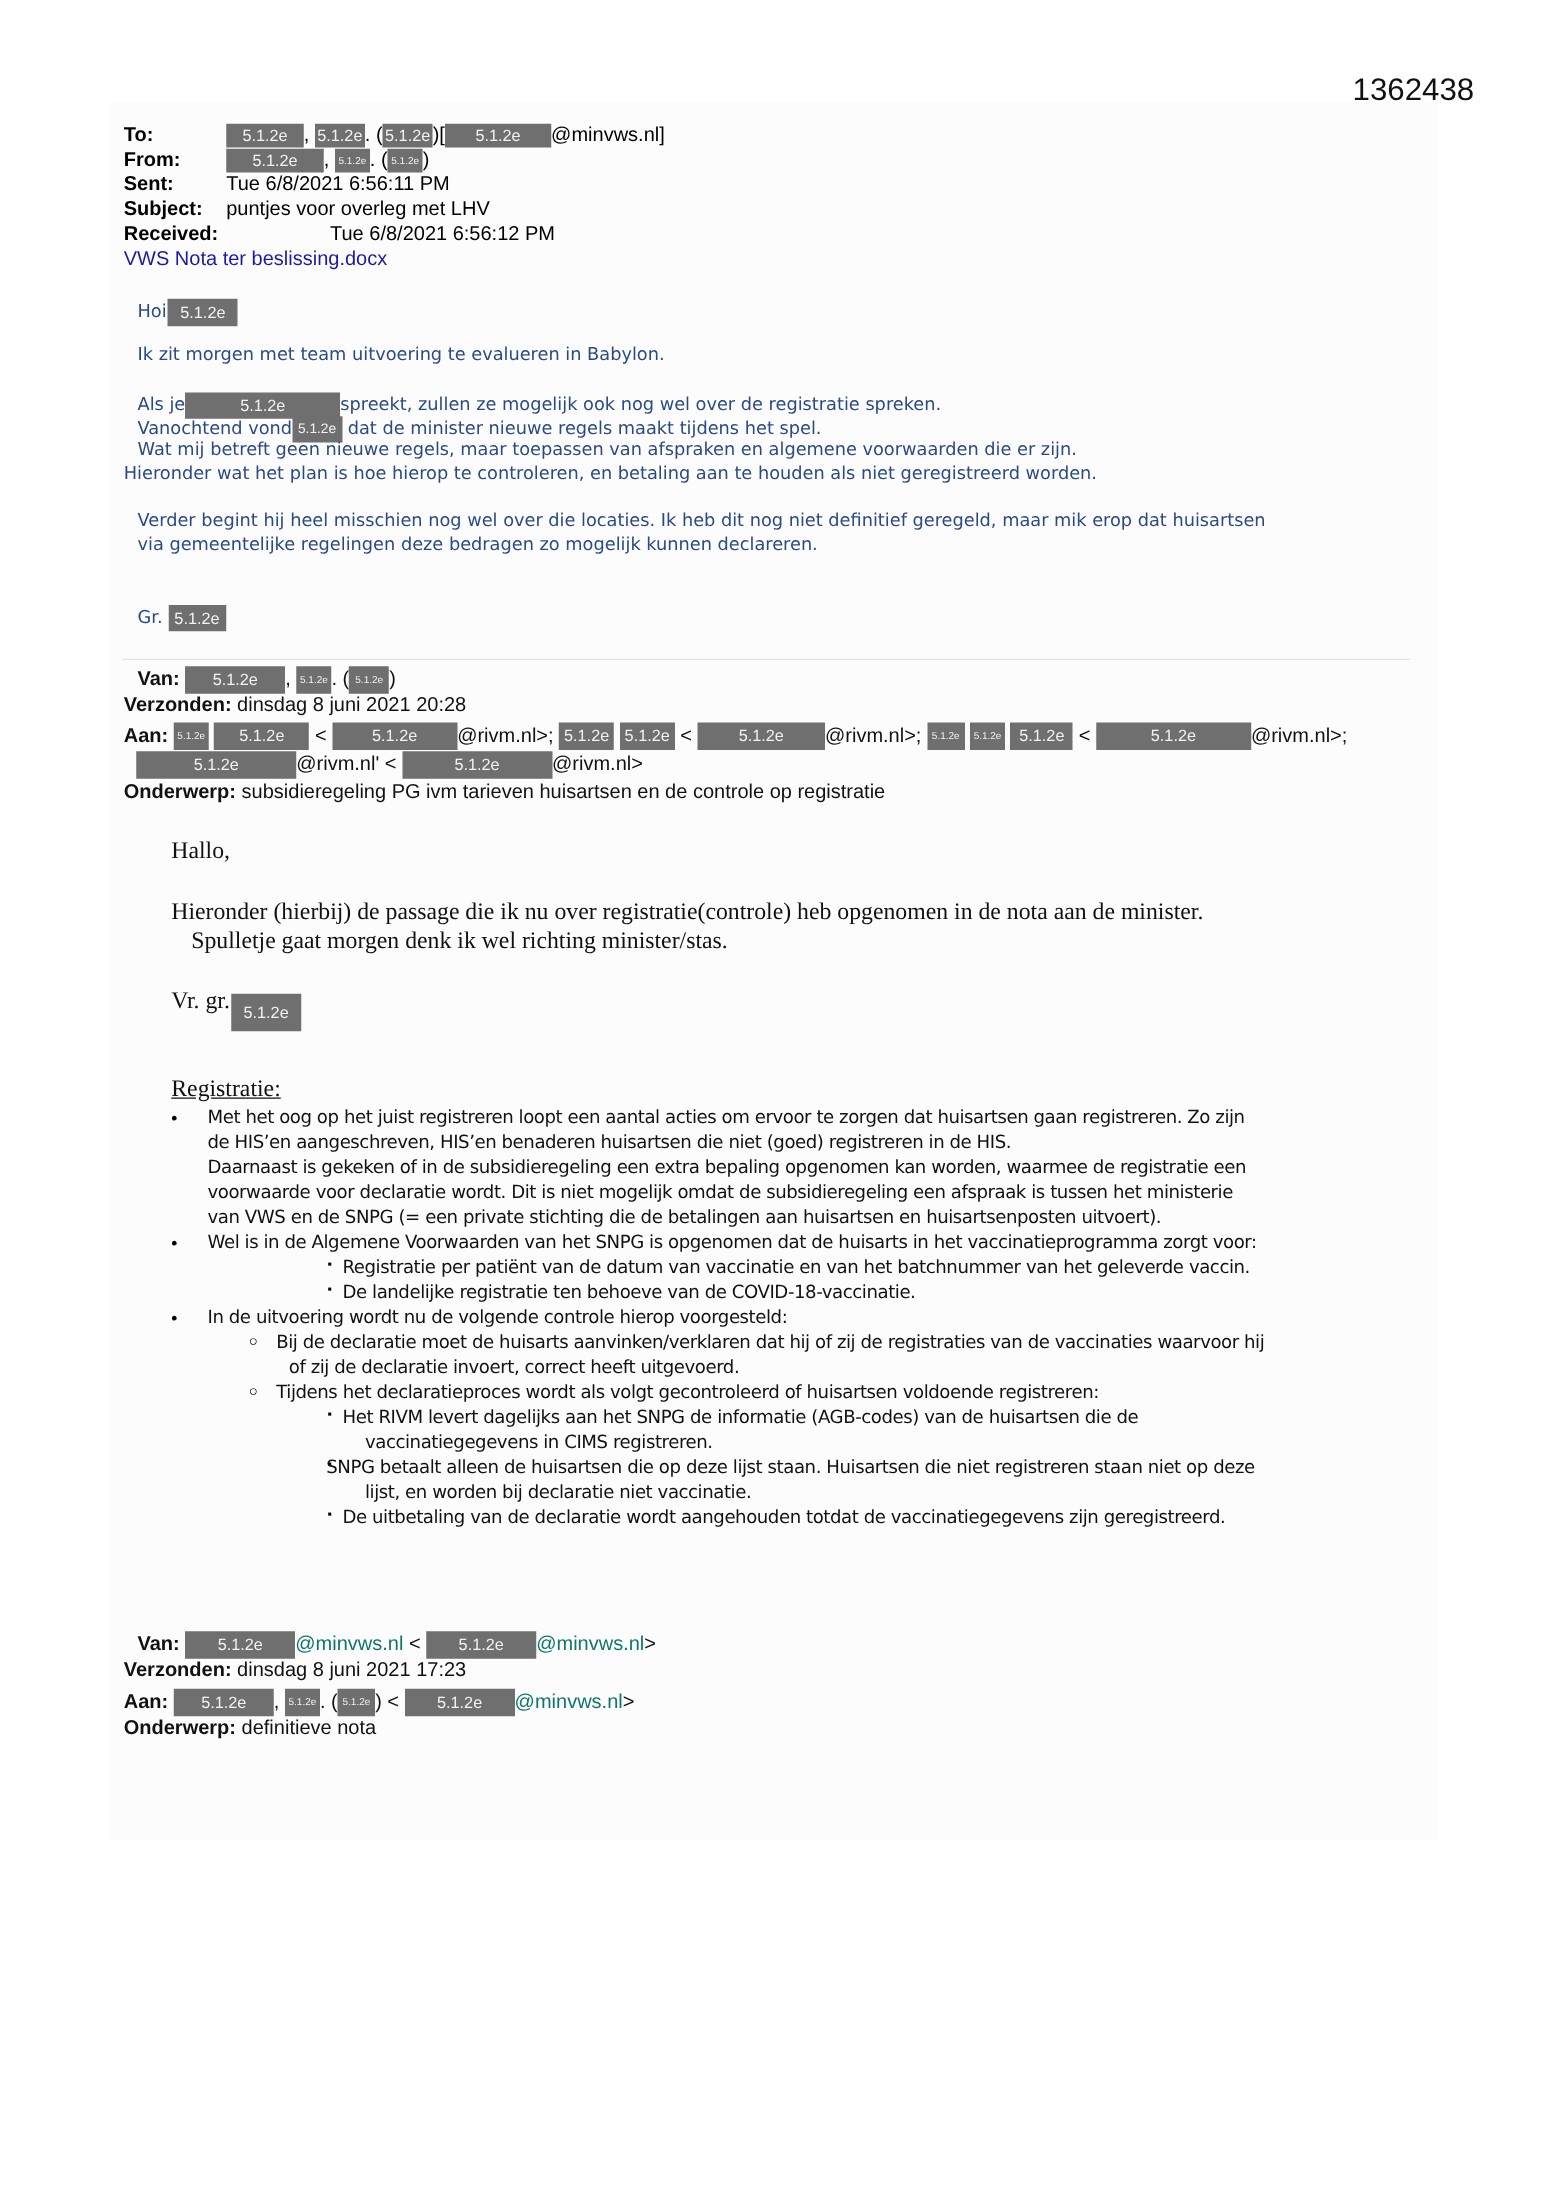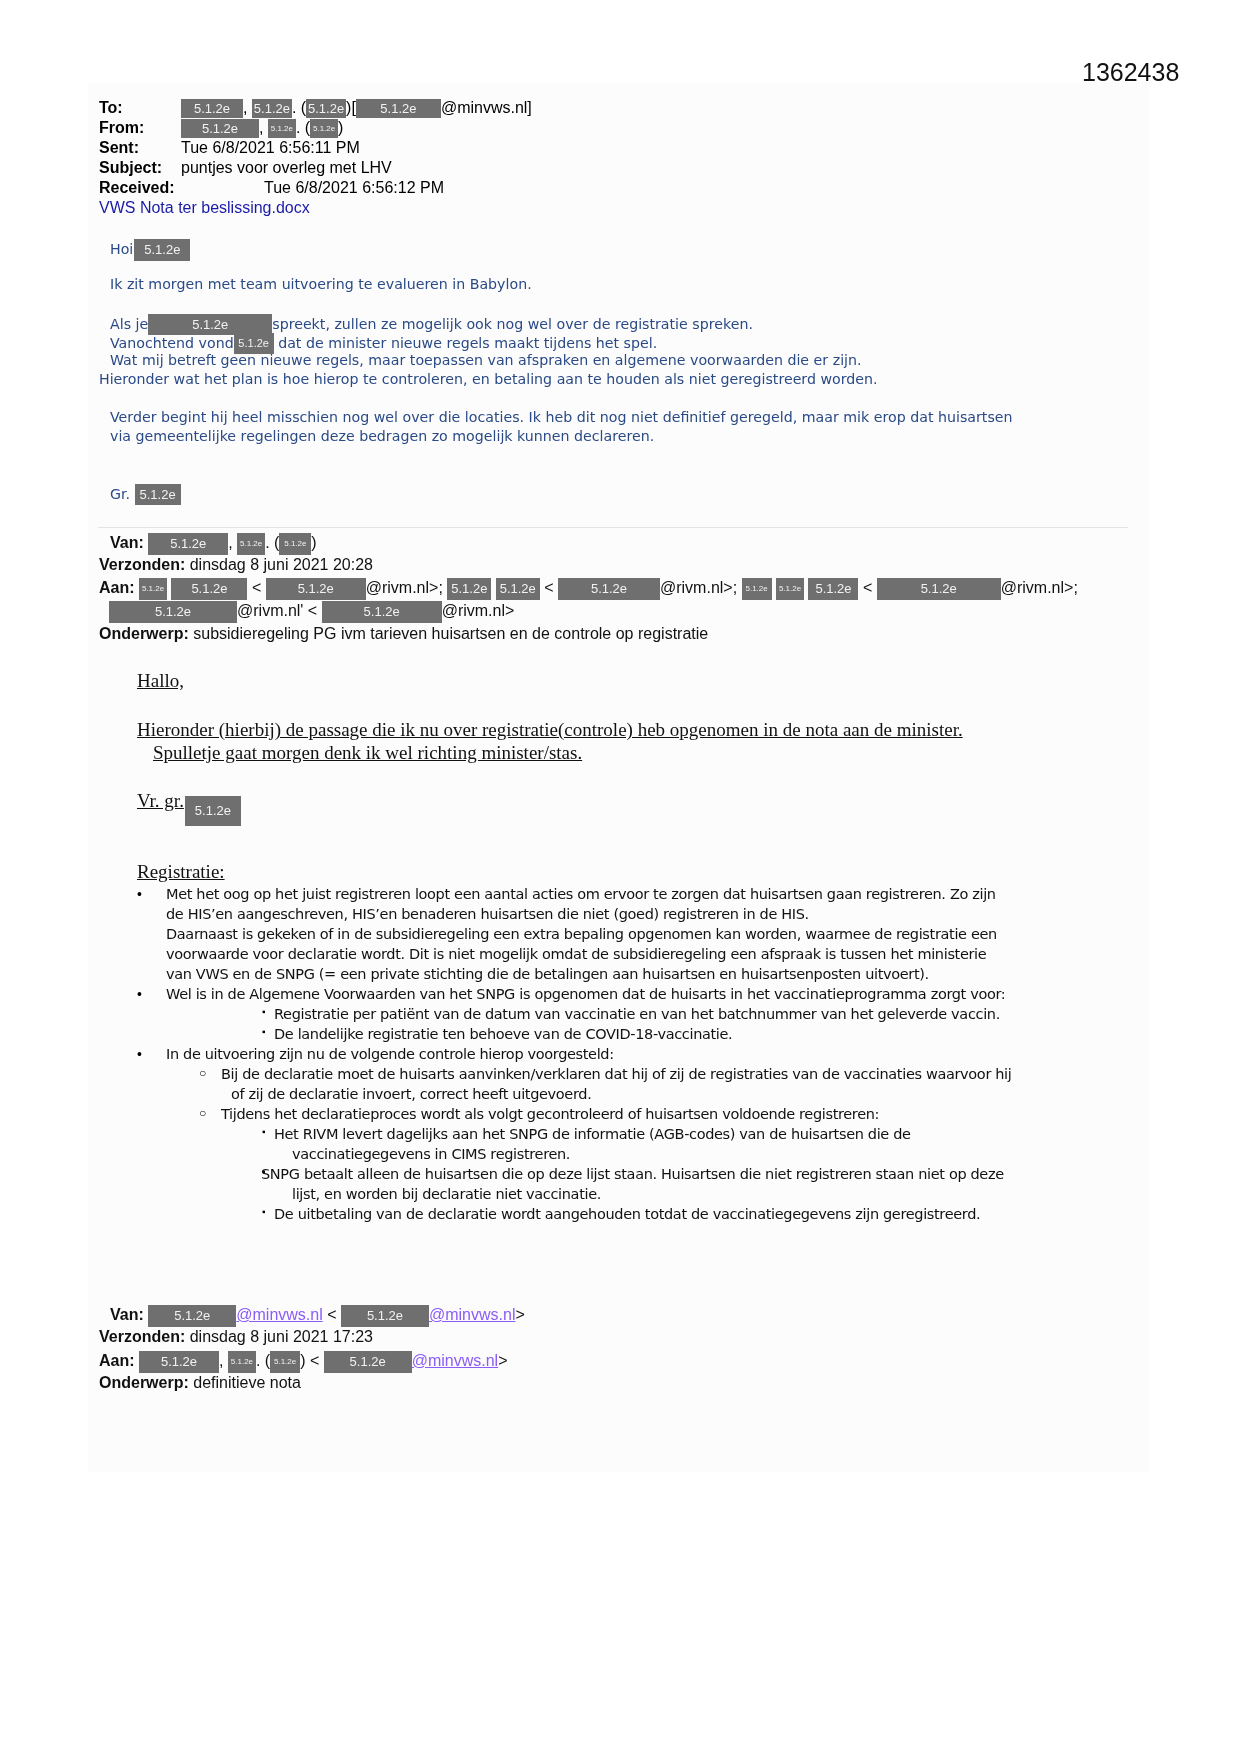--- a/index.html
+++ b/index.html
@@ -15,24 +15,24 @@
   .hdr { font-family:"Liberation Sans", sans-serif; font-size:16px; }
   .hdr .lbl { font-weight:bold; display:inline-block; }
   .link { color:#1a1aa8; }
 
   
   .blue { font-family:"DejaVu Sans", sans-serif; font-size:14.2px; color:#2a4a86; }
 
   
   .cal { font-family:"Liberation Sans", sans-serif; font-size:16px; color:#111; }
   .cal b { font-weight:bold; }
-  .ulink { color:#8b5cf6; text-decoration:underline; }
+  .ulink { color:#0f766e; }
 
   
-  .ser { font-family:"Liberation Serif", serif; font-size:19px; color:#111;text-decoration:underline; }
+  .ser { font-family:"Liberation Serif", serif; font-size:19px; color:#111; }
   .ser-u { text-decoration:underline; }
 
   
   .reg { font-family:"DejaVu Sans", sans-serif; font-size:14.5px; color:#111; letter-spacing:-0.35px; }
   .bul { position:absolute; font-size:14px; }
   .sep { position:absolute; left:98px; top:527px; width:1030px; height:1px; background:#e4e4e4; }
 </style>
 </head>
 <body>
 
@@ -109,21 +109,21 @@
 <div class="abs reg" style="left:166px;top:966px;">van VWS en de SNPG (= een private stichting die de betalingen aan huisartsen en huisartsenposten uitvoert).</div>
 
 <div class="bul" style="left:137px;top:986px;">•</div>
 <div class="abs reg" style="left:166px;top:986px;">Wel is in de Algemene Voorwaarden van het SNPG is opgenomen dat de huisarts in het vaccinatieprogramma zorgt voor:</div>
 <div class="bul" style="left:262px;top:1006px;font-size:10px">▪</div>
 <div class="abs reg" style="left:274px;top:1006px;">Registratie per patiënt van de datum van vaccinatie en van het batchnummer van het geleverde vaccin.</div>
 <div class="bul" style="left:262px;top:1026px;font-size:10px">▪</div>
 <div class="abs reg" style="left:274px;top:1026px;">De landelijke registratie ten behoeve van de COVID-18-vaccinatie.</div>
 
 <div class="bul" style="left:137px;top:1046px;">•</div>
-<div class="abs reg" style="left:166px;top:1046px;">In de uitvoering zijn nu de volgende controle hierop voorgesteld:</div>
+<div class="abs reg" style="left:166px;top:1046px;">In de uitvoering wordt nu de volgende controle hierop voorgesteld:</div>
 <div class="bul" style="left:199px;top:1066px;font-size:12px">○</div>
 <div class="abs reg" style="left:221px;top:1066px;">Bij de declaratie moet de huisarts aanvinken/verklaren dat hij of zij de registraties van de vaccinaties waarvoor hij</div>
 <div class="abs reg" style="left:231px;top:1086px;">of zij de declaratie invoert, correct heeft uitgevoerd.</div>
 <div class="bul" style="left:199px;top:1106px;font-size:12px">○</div>
 <div class="abs reg" style="left:221px;top:1106px;">Tijdens het declaratieproces wordt als volgt gecontroleerd of huisartsen voldoende registreren:</div>
 <div class="bul" style="left:262px;top:1126px;font-size:10px">▪</div>
 <div class="abs reg" style="left:274px;top:1126px;">Het RIVM levert dagelijks aan het SNPG de informatie (AGB-codes) van de huisartsen die de</div>
 <div class="abs reg" style="left:292px;top:1146px;">vaccinatiegegevens in CIMS registreren.</div>
 <div class="bul" style="left:262px;top:1166px;font-size:10px">▪</div>
 <div class="abs reg" style="left:261px;top:1166px;">SNPG betaalt alleen de huisartsen die op deze lijst staan. Huisartsen die niet registreren staan niet op deze</div>

